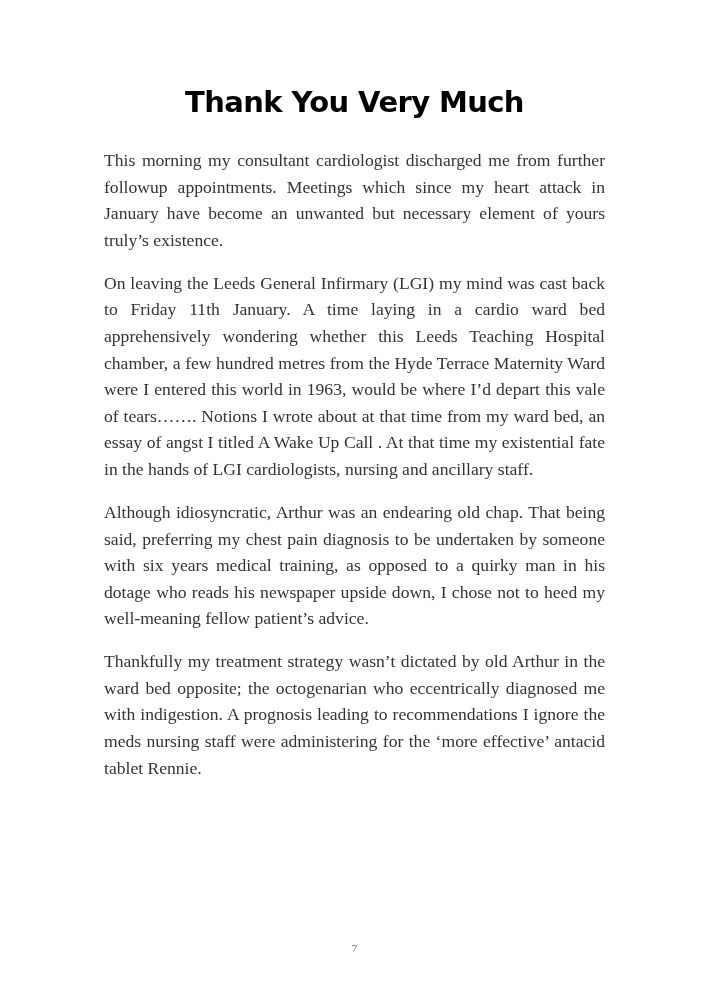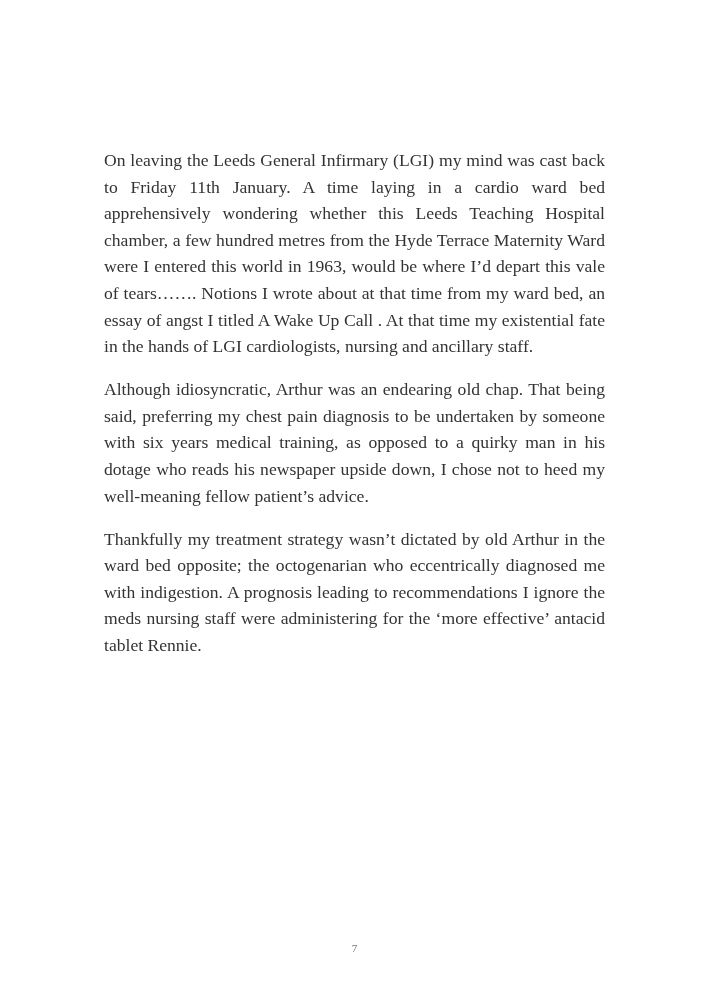--- a/index.html
+++ b/index.html
@@ -58,21 +58,23 @@
       text-align: center;
       font-family: "Liberation Serif", serif;
       font-size: 11px;
       color: #777777;
     }
   </style>
 </head>
 <body>
 
 <div class="page">
+  <h1 class="title">Thank You Very Much</h1>
 
   <div class="body-text">
+    <p>This morning my consultant cardiologist discharged me from further followup appointments. Meetings which since my heart attack in January have become an unwanted but necessary element of yours truly’s existence.</p>
     <p>On leaving the Leeds General Infirmary (LGI) my mind was cast back to Friday 11th January. A time laying in a cardio ward bed apprehensively wondering whether this Leeds Teaching Hospital chamber, a few hundred metres from the Hyde Terrace Maternity Ward were I entered this world in 1963, would be where I’d depart this vale of tears……. Notions I wrote about at that time from my ward bed, an essay of angst I titled A Wake Up Call  . At that time my existential fate in the hands of LGI cardiologists, nursing and ancillary staff.</p>
     <p>Although idiosyncratic, Arthur was an endearing old chap. That being said, preferring my chest pain diagnosis to be undertaken by someone with six years medical training, as opposed to a quirky man in his dotage who reads his newspaper upside down, I chose not to heed my well-meaning fellow patient’s advice.</p>
     <p>Thankfully my treatment strategy wasn’t dictated by old Arthur in the ward bed opposite; the octogenarian who eccentrically diagnosed me with indigestion. A prognosis leading to recommendations I ignore the meds nursing staff were administering for the ‘more effective’ antacid tablet Rennie.</p>
   </div>
 
   <div class="page-number">7</div>
 </div>
 
 </body></html>

